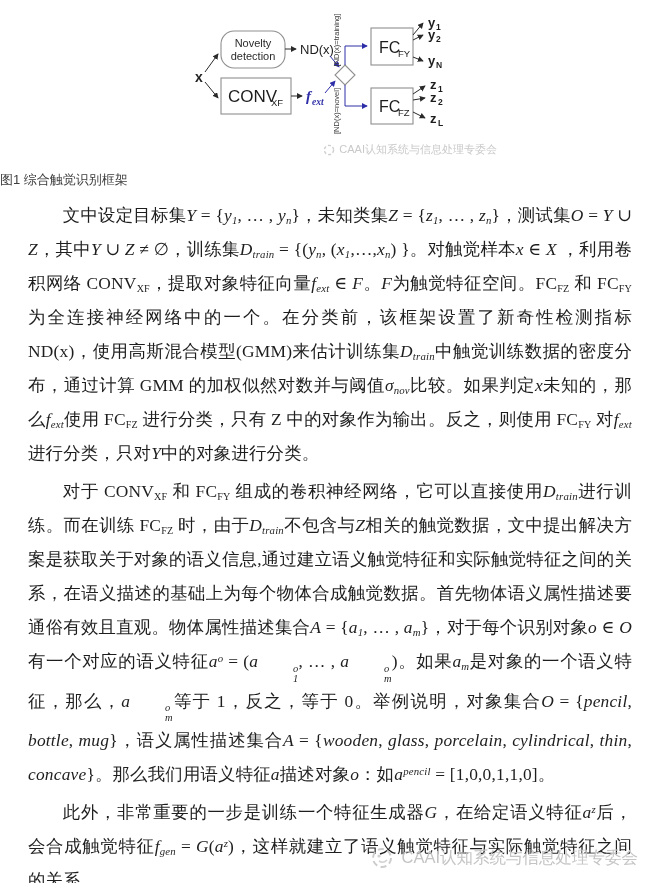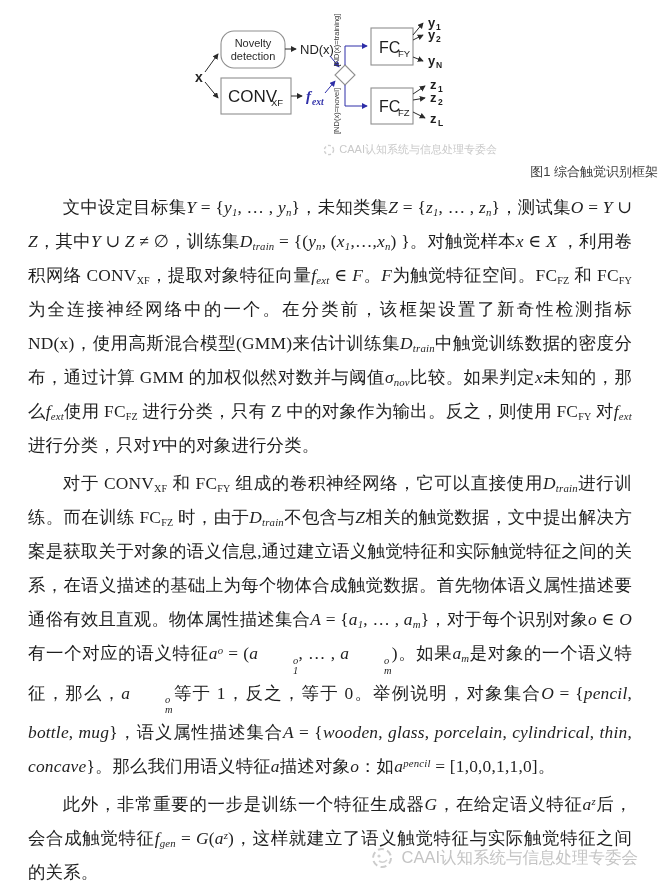--- a/index.html
+++ b/index.html
@@ -25,21 +25,21 @@
   .t-fcsub{font-family:"Liberation Sans","DejaVu Sans",sans-serif;font-size:9.5px;fill:#1d1d1d;}
   .t-out{font-family:"Liberation Sans","DejaVu Sans",sans-serif;font-size:13px;font-weight:600;fill:#1d1d1d;}
   .t-outsub{font-family:"Liberation Sans","DejaVu Sans",sans-serif;font-size:8.5px;font-weight:600;fill:#1d1d1d;}
   .fig-watermark{
     position:absolute;right:2px;bottom:-6px;display:flex;align-items:center;gap:4px;
     font-family:"Liberation Sans","DejaVu Sans",sans-serif;font-size:11px;color:#c9c9c9;
     white-space:nowrap;pointer-events:none;
   }
   
   .caption{
-    text-align:right;margin-top:12px;
+    text-align:left;margin-top:20px;
     font-family:"Liberation Sans","DejaVu Sans",sans-serif;font-size:13px;color:#3d3d3d;
   }
   
   .content{
     padding:9px 26px 0 28px;text-align:justify;
     font-size:17.4px;line-height:34px;letter-spacing:0.2px;
   }
   .content p{margin:0 0 4px;text-indent:2em;}
   .zh{font-style:normal;}
   .mi{font-style:italic;font-family:"Liberation Serif","DejaVu Serif",serif;}

